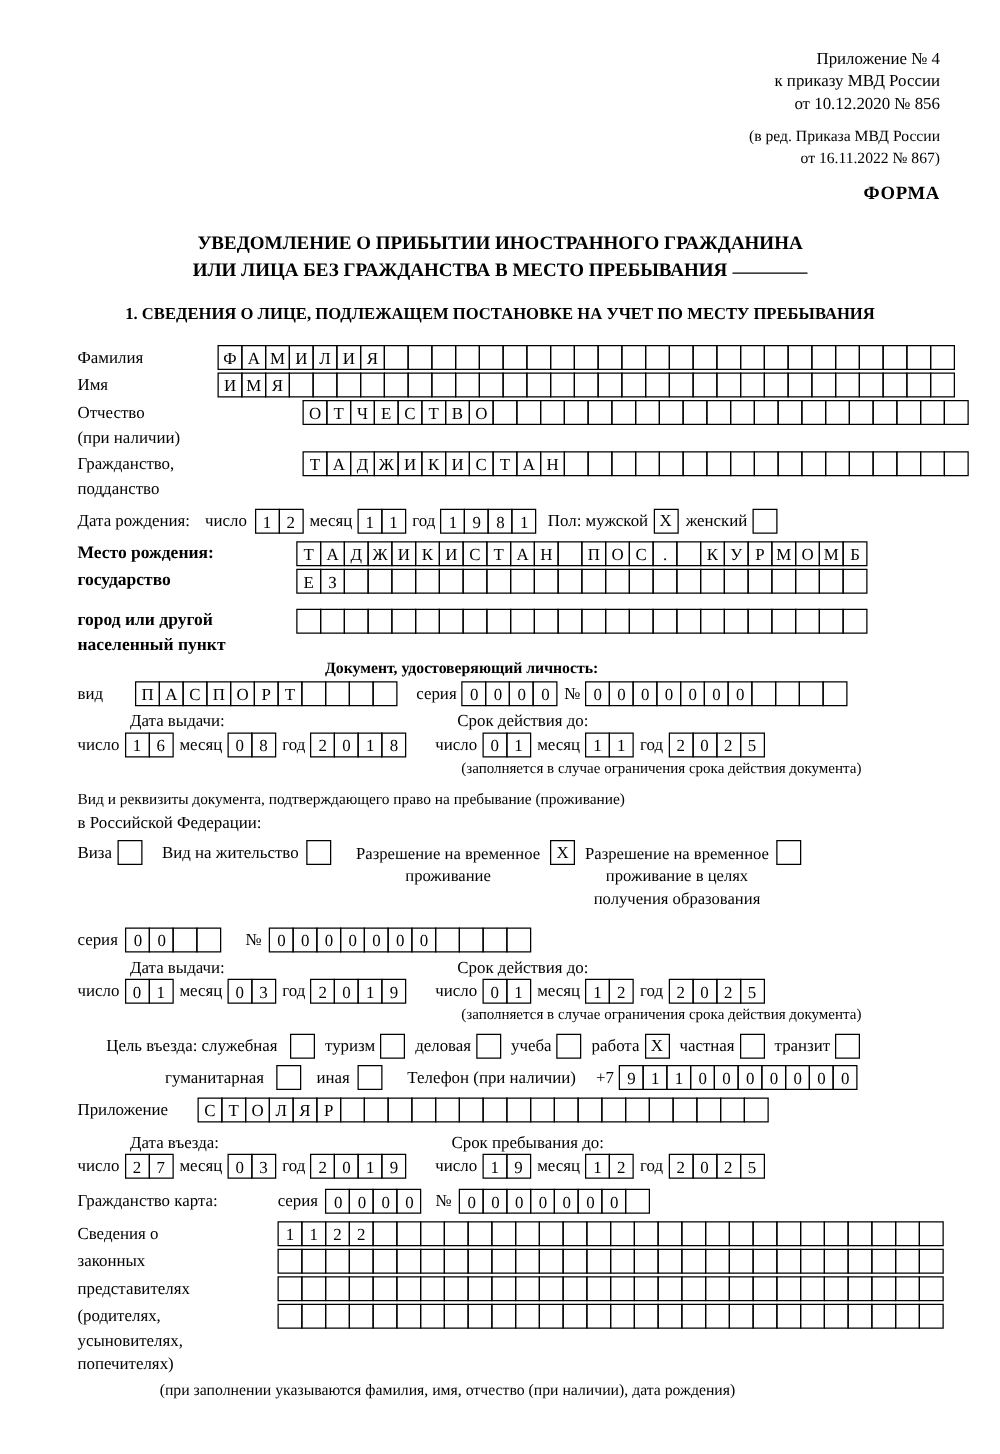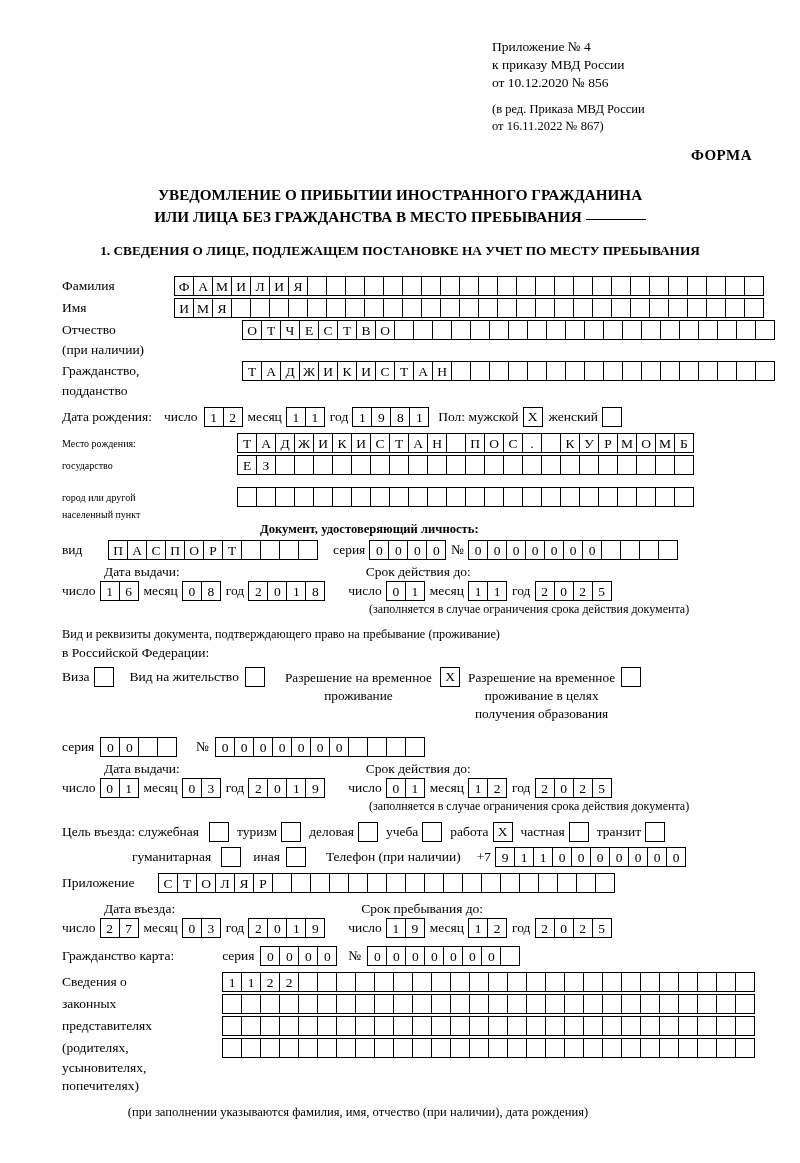--- a/index.html
+++ b/index.html
@@ -22,21 +22,21 @@
     box-sizing: border-box;
     padding: 0;
   }
   .header-block {
     position: absolute;
     top: 38px;
     right: 48px;
     width: 260px;
     font-size: 13.5px;
     line-height: 1.32;
-    text-align: left;
+    text-align: right;
   }
   .header-block .grp2 {
     margin-top: 10px;
     font-size: 12.5px;
   }
   .forma {
     position: absolute;
     top: 147px;
     right: 48px;
     font-weight: bold;
@@ -143,21 +143,22 @@
     font-size: 12.6px;
   }
   .col-left {
     width: 112px;
     flex: 0 0 112px;
     font-size: 13.5px;
   }
   .col-left-w {
     width: 175px;
     flex: 0 0 175px;
-    font-size: 10px;
+    font-size: 14px;
+    font-weight: bold;
   }
 </style>
 </head>
 <body>
 
 <div class="page">
 
   <div class="header-block">
     <div>Приложение № 4</div>
     <div>к приказу МВД России</div>
@@ -678,21 +679,21 @@
           <div class="bx">2</div>
           <div class="bx">5</div>
         </div>
     </div>
 
     <div class="row" style="padding-left:62px;margin-bottom:8px;">
       <div style="width:307px;flex:0 0 307px;"></div>
       <div class="footnote">(заполняется в случае ограничения срока действия документа)</div>
     </div>
 
-    <div class="row" style="padding-left:62px;margin-bottom:5px;">
+    <div class="row" style="padding-left:85px;margin-bottom:5px;">
       <div class="lbl">Цель въезда: служебная</div>
       <div class="gap10"></div>
       <div class="checkbox"></div>
       <div class="gap8"></div>
       <div class="lbl">туризм</div>
       <div class="gap4"></div>
       <div class="checkbox"></div>
       <div class="gap8"></div>
       <div class="lbl">деловая</div>
       <div class="gap4"></div>

